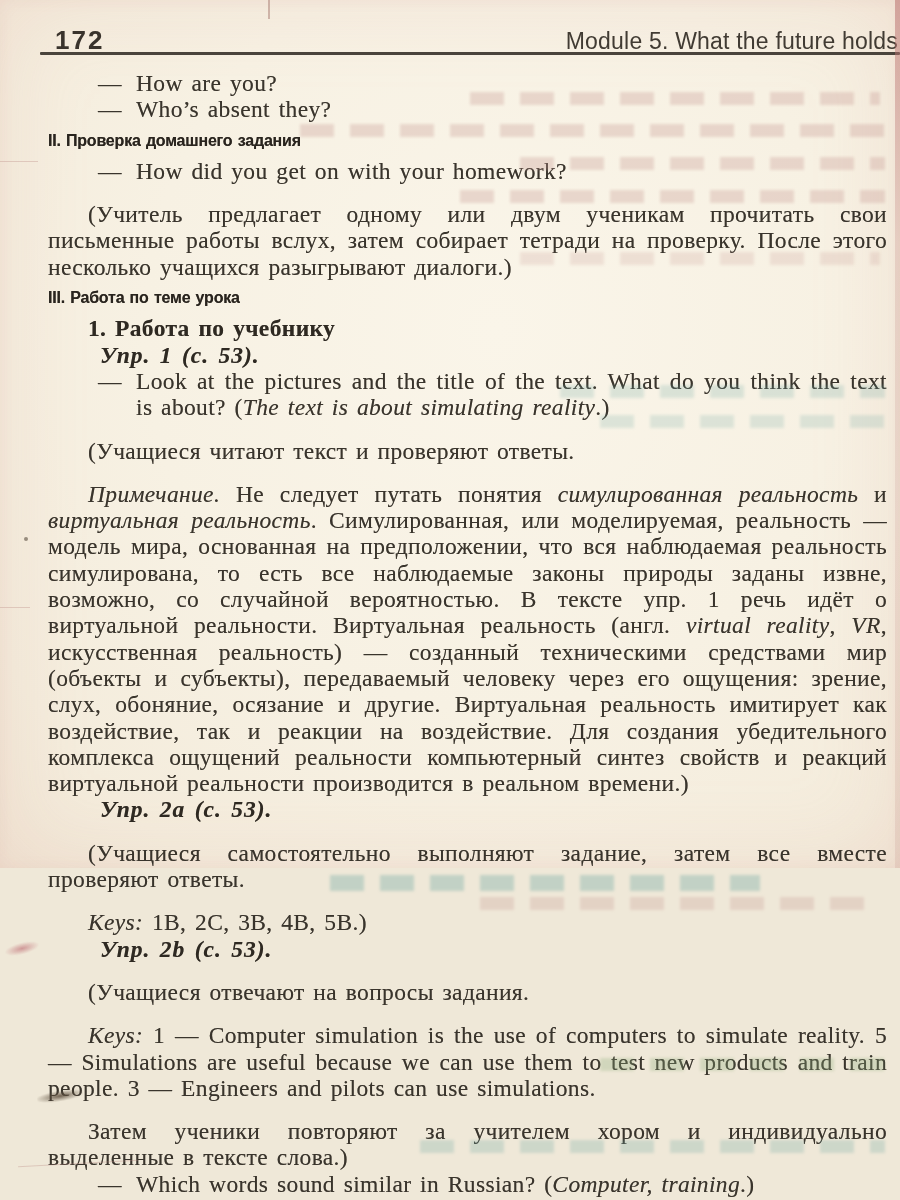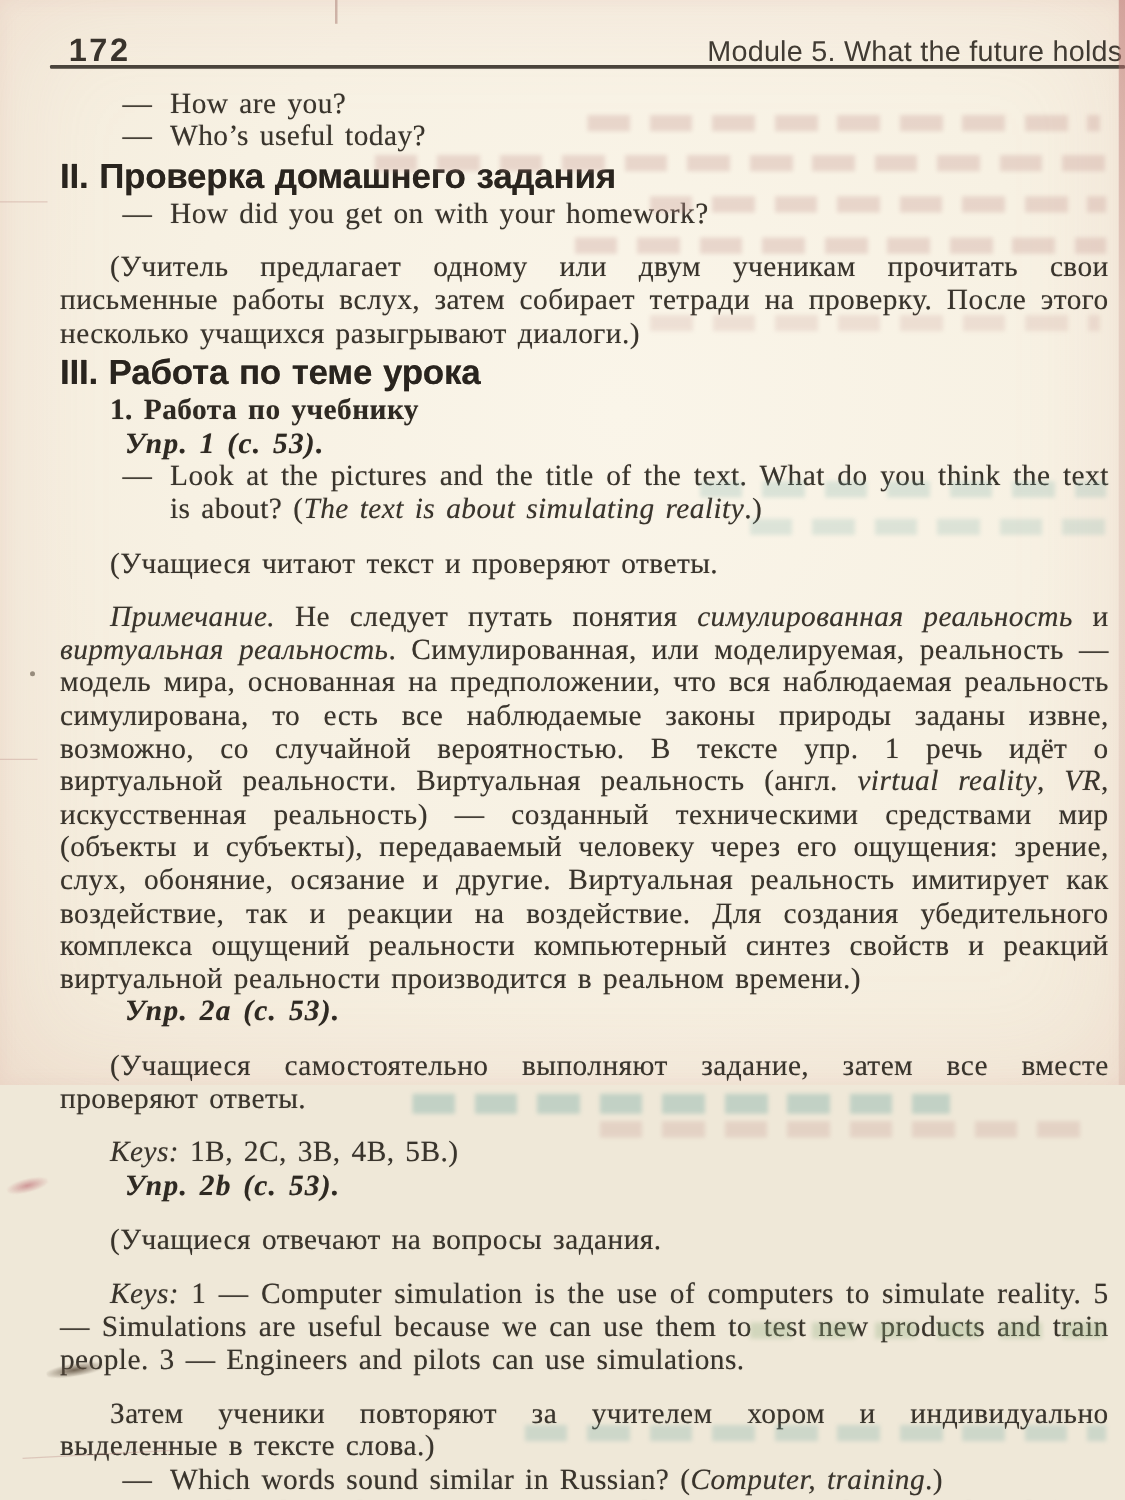--- a/index.html
+++ b/index.html
@@ -42,21 +42,21 @@
     letter-spacing: 0.35px; word-spacing: 2.5px;
     color: #39342c;
     text-shadow: 0 0 0.6px rgba(57,52,44,0.5);
   }
   .para { text-align: justify; text-indent: 40px; margin-top: 17px; }
   .dialog { display: flex; margin-left: 50px; }
   .dash { flex: 0 0 38px; }
   .dtext { flex: 1 1 auto; text-align: justify; }
   .h2 {
     font-family: "Liberation Sans", sans-serif;
-    font-size: 28px; font-weight: 700; letter-spacing: -0.2px; word-spacing: 1px;
+    font-size: 16px; font-weight: 700; letter-spacing: -0.2px; word-spacing: 1px;
     color: #29241e; margin: 5px 0 4px 0;
     text-shadow: 0 0 0.5px rgba(41,36,30,0.6);
   }
   .sub-bold { font-weight: 700; margin-left: 40px; color: #2e2922; }
   .sub-bi { font-weight: 700; font-style: italic; margin-left: 52px; color: #2e2922; letter-spacing: 1px; }
   .it { font-style: italic; }
 
   
   .ghost {
     position: absolute; height: 13px; opacity: 0.32; filter: blur(1.6px);
@@ -98,21 +98,21 @@
   </div>
   <div class="hrule"></div>
 
   <main id="content" class="bodytext">
       <div class="dialog">
         <span class="dash">—</span>
         <span class="dtext"><span>How are you?</span></span>
       </div>
       <div class="dialog">
         <span class="dash">—</span>
-        <span class="dtext"><span>Who’s useful today?</span></span>
+        <span class="dtext"><span>Who’s absent they?</span></span>
       </div>
       <div class="h2">II. Проверка домашнего задания</div>
       <div class="dialog">
         <span class="dash">—</span>
         <span class="dtext"><span>How did you get on with your homework?</span></span>
       </div>
       <div class="para"><span>(Учитель предлагает одному или двум ученикам прочитать свои письменные работы вслух, затем собирает тетради на проверку. После этого несколько учащихся разыгрывают диалоги.)</span></div>
       <div class="h2">III. Работа по теме урока</div>
       <div class="sub-bold">1. Работа по учебнику</div>
       <div class="sub-bi">Упр. 1 (с. 53).</div>

